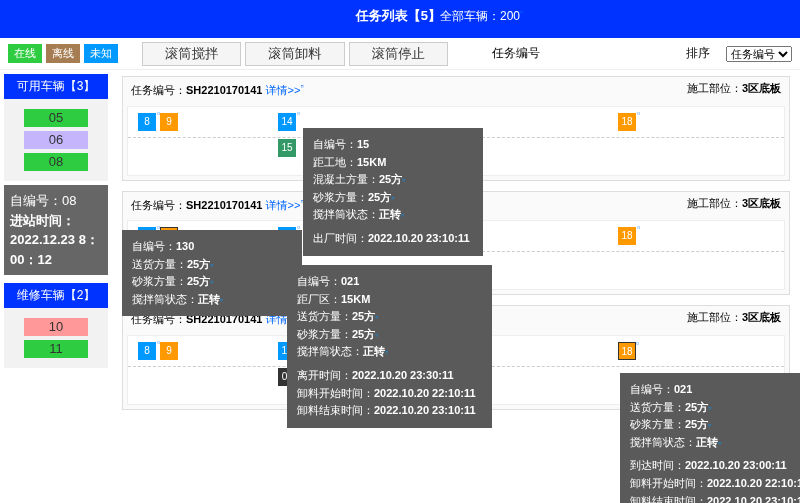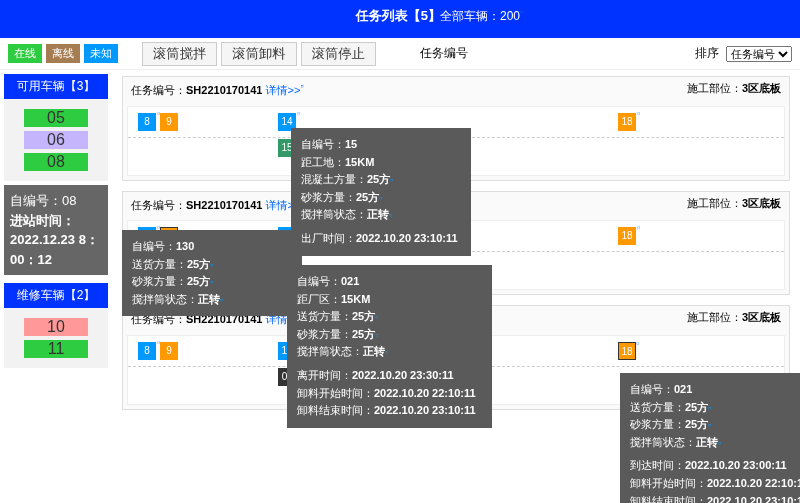--- a/index.html
+++ b/index.html
@@ -4,31 +4,31 @@
 <style>
 * { box-sizing: border-box; margin: 0; padding: 0; font-family: "Microsoft YaHei", Arial, sans-serif; }
 body { background: #fff; font-size: 12px; }
 .top-bar { background: #0033ff; color: #fff; height: 38px; line-height: 24px; text-align: center; font-size: 13px; font-weight: bold; position: relative; }
 .top-bar .all-vehicles { position: absolute; left: 55%; top: 0; font-size: 12px; font-weight: normal; }
 .sub-bar { height: 32px; padding: 3px 8px; display: flex; align-items: center; gap: 4px; border-bottom: 1px solid #eee; }
 .status-btn { padding: 2px 6px; color: #fff; font-size: 11px; border: none; cursor: pointer; }
 .green { background: #2ecc40; }
 .brown { background: #a67c52; }
 .blue-btn { background: #0099ff; }
-.grey-btn { background: #f5f5f5; color: #333; border: 1px solid #ccc; padding: 2px 10px; }
+.grey-btn { background: #f5f5f5; color: #333; border: 1px solid #ccc; padding: 2px 22px; }
 .task-label { margin-left: 40px; font-size: 12px; }
-.sort-box { margin-left: auto; display: flex; align-items: center; gap: 7px; }
+.sort-box { margin-left: auto; display: flex; align-items: center; gap: 16px; }
 .sort-box select { font-size: 11px; }
 
 .main { display: flex; }
 .sidebar { width: 112px; padding: 4px; }
 .side-section { margin-bottom: 8px; }
 .side-header { background: #0033ff; color: #fff; text-align: center; padding: 4px 0; font-size: 12px; }
 .side-body { background: #f2f2f2; padding: 6px 8px; }
-.veh-chip { display: block; margin: 4px auto; width: 64px; height: 18px; line-height: 18px; text-align: center; color: #333; font-size: 16px; }
+.veh-chip { display: block; margin: 4px auto; width: 64px; height: 18px; line-height: 18px; text-align: center; color: #333; font-size: 13px; }
 .chip-green { background: #2ecc40; }
 .chip-brown { background: #c4b5fd; }
 .chip-red { background: #ff9999; }
 .info-card { background: #666; color: #fff; padding: 6px; font-size: 13px; line-height: 1.5; margin-top: 4px; }
 
 .content { flex: 1; padding: 6px 10px; position: relative; min-height: 480px; }
 .task-card { border: 1px solid #ddd; background: #fafafa; margin-bottom: 10px; padding: 0; }
 .task-head { padding: 4px 8px; font-size: 11px; display: flex; gap: 24px; }
 .task-head a { color: #0066ff; text-decoration: none; }
 .sup { color: #0066ff; font-size: 9px; vertical-align: super; }
@@ -138,21 +138,21 @@
       <div class="task-body">
         <div class="veh-slot blue-v" style="left:10px"><span>8</span><span class="slot-sup">▫</span></div>
         <div class="veh-slot orange-v" style="left:32px"><span>9</span></div>
         <div class="veh-slot blue-v" style="left:150px"><span>14</span><span class="slot-sup">▫</span></div>
         <div class="veh-slot ob" style="left:490px"><span>18</span><span class="slot-sup">▫</span></div>
         <div class="hr-line" style="position:absolute;top:28px;left:0;right:0"></div>
         <div class="veh-slot dark-v row2" style="left:150px;width:24px"><span>021</span></div>
       </div>
     </div>
 
-    <div class="tooltip" style="top:58px; left:179px; width:170px">
+    <div class="tooltip" style="top:58px; left:191px; width:170px">
       <div><span>自编号：</span><b>15</b></div>
       <div><span>距工地：</span><b>15KM</b></div>
       <div><span>混凝土方量：</span><b>25方</b><span class="sq">▫</span></div>
       <div><span>砂浆方量：</span><b>25方</b><span class="sq">▫</span></div>
       <div><span>搅拌筒状态：</span><b>正转</b><span class="sq">▫</span></div>
       <div style="height:6px"></div>
       <div><span>出厂时间：</span><b>2022.10.20 23:10:11</b></div>
     </div>
 
     <div class="tooltip" style="top:160px; left:10px; width:120px">

